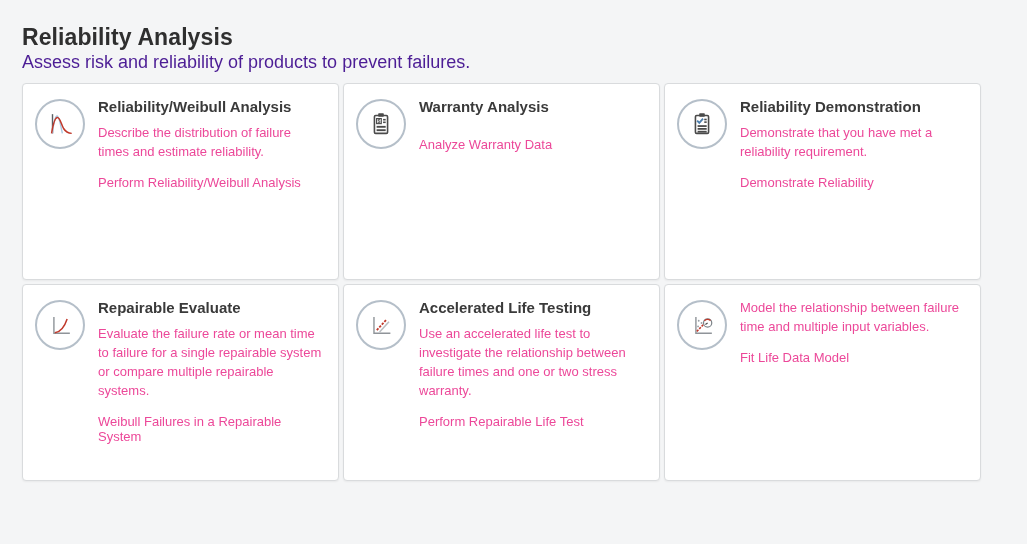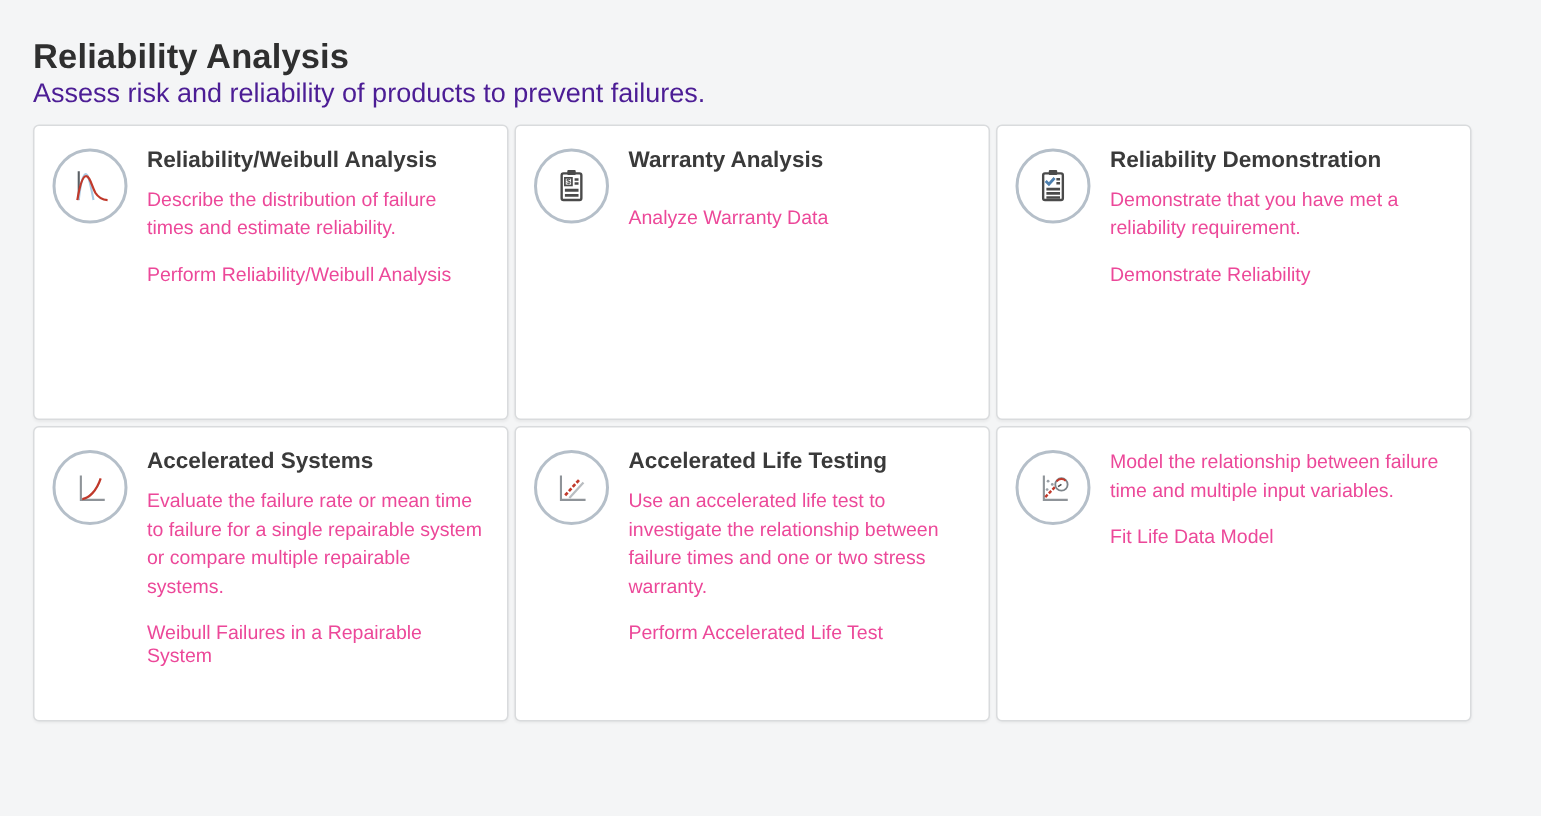--- a/index.html
+++ b/index.html
@@ -126,38 +126,38 @@
   </section>
 
   <section class="card">
     <div class="icon-circle">
       <svg width="30" height="30" viewBox="0 0 32 32" fill="none">
         <path d="M9.5 7.5 V24.8 H26.5" stroke="#8f9499" stroke-width="1.5"></path>
         <path d="M10.5 24.2 C15 23.6, 20.5 19, 23.6 9.5" stroke="#c0392b" stroke-width="1.6"></path>
       </svg>
     </div>
     <div class="card-body">
-      <h2 class="card-title">Accelerated Systems</h2>
+      <h2 class="card-title">Repairable Evaluate</h2>
       <p class="card-desc">Evaluate the failure rate or mean time to failure for a single repairable system or compare multiple repairable systems.</p>
       <a class="card-link">Weibull Failures in a Repairable System</a>
     </div>
   </section>
 
   <section class="card">
     <div class="icon-circle">
       <svg width="30" height="30" viewBox="0 0 32 32" fill="none">
         <path d="M8.5 7.5 V24.8 H26" stroke="#8f9499" stroke-width="1.5"></path>
         <path d="M11.5 21.5 L21.5 10.5" stroke="#c0392b" stroke-width="1.9" stroke-dasharray="2.6 1.4"></path>
         <path d="M14.5 23.5 L24.5 12.5" stroke="#b9bdc1" stroke-width="1.6"></path>
       </svg>
     </div>
     <div class="card-body">
       <h2 class="card-title">Accelerated Life Testing</h2>
       <p class="card-desc">Use an accelerated life test to investigate the relationship between failure times and one or two stress warranty.</p>
-      <a class="card-link">Perform Accelerated Life Test</a>
+      <a class="card-link">Perform Repairable Life Test</a>
     </div>
   </section>
 
   <section class="card">
     <div class="icon-circle">
       <svg width="30" height="30" viewBox="0 0 32 32" fill="none">
         <path d="M9.5 7.5 V24.8 H26.5" stroke="#8f9499" stroke-width="1.5"></path>
         <circle cx="12.5" cy="11.5" r="1" fill="#9aa0a6"></circle>
         <circle cx="15.5" cy="13.8" r="1" fill="#9aa0a6"></circle>
         <circle cx="11.8" cy="17.5" r="1" fill="#9aa0a6"></circle>

